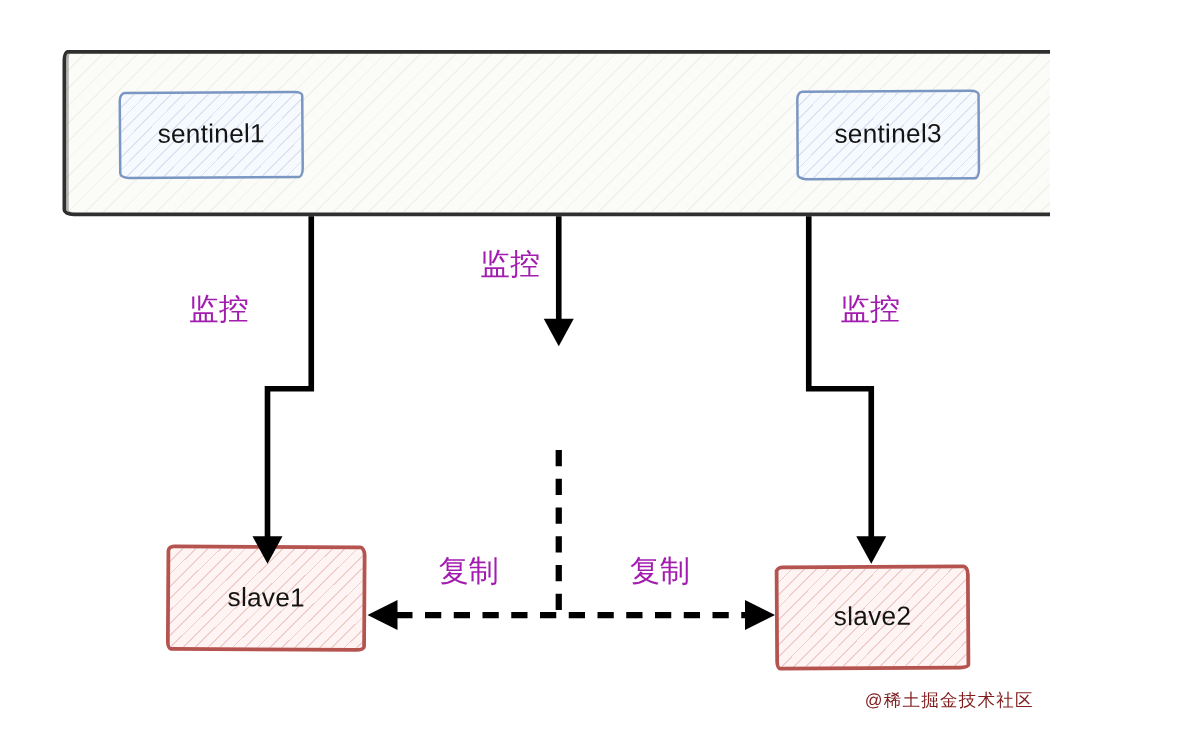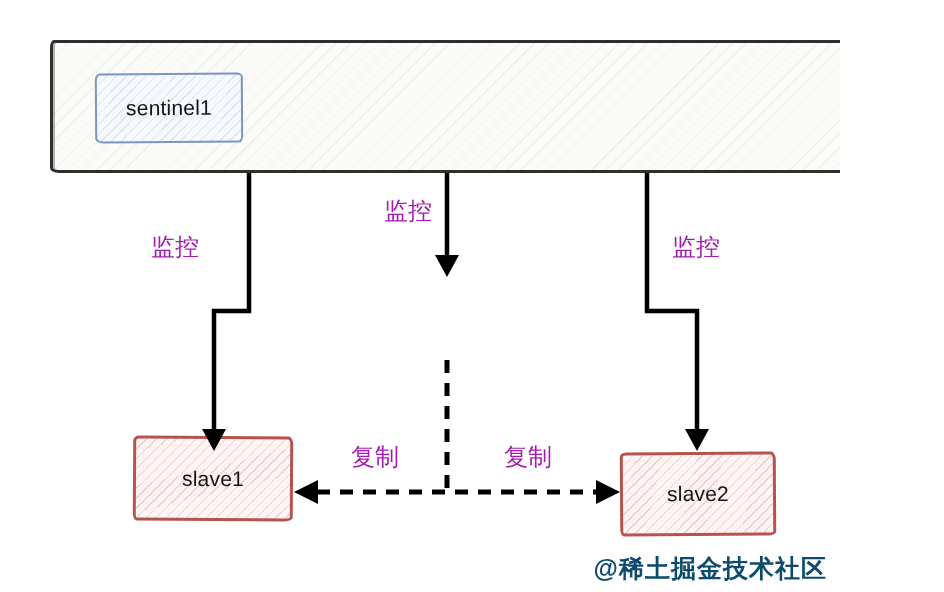--- a/index.html
+++ b/index.html
@@ -76,35 +76,37 @@
   .lbl-replicate-right { left: 504px; top: 441px; }
   .connectors {
     position: absolute;
     left: 0; top: 0;
     width: 944px; height: 592px;
     pointer-events: none;
   }
   .watermark {
     position: absolute;
     right: 13px; top: 552px;
-    font-size: 25px;
-    color: #0c4a6e;
+    font-size: 14px;
+    color: #7f1d1d;
     letter-spacing: 1px;
-    font-weight: bold;
   }
 </style>
 </head>
 <body>
 
 <div class="canvas">
 
   <div class="node outer-box"></div>
 
   <div class="node sentinel sentinel-1">
     <span>sentinel1</span>
+  </div>
+  <div class="node sentinel sentinel-3">
+    <span>sentinel3</span>
   </div>
 
 
   <div class="node slave slave-1">
     <span>slave1</span>
   </div>
   <div class="node slave slave-2">
     <span>slave2</span>
   </div>
 

